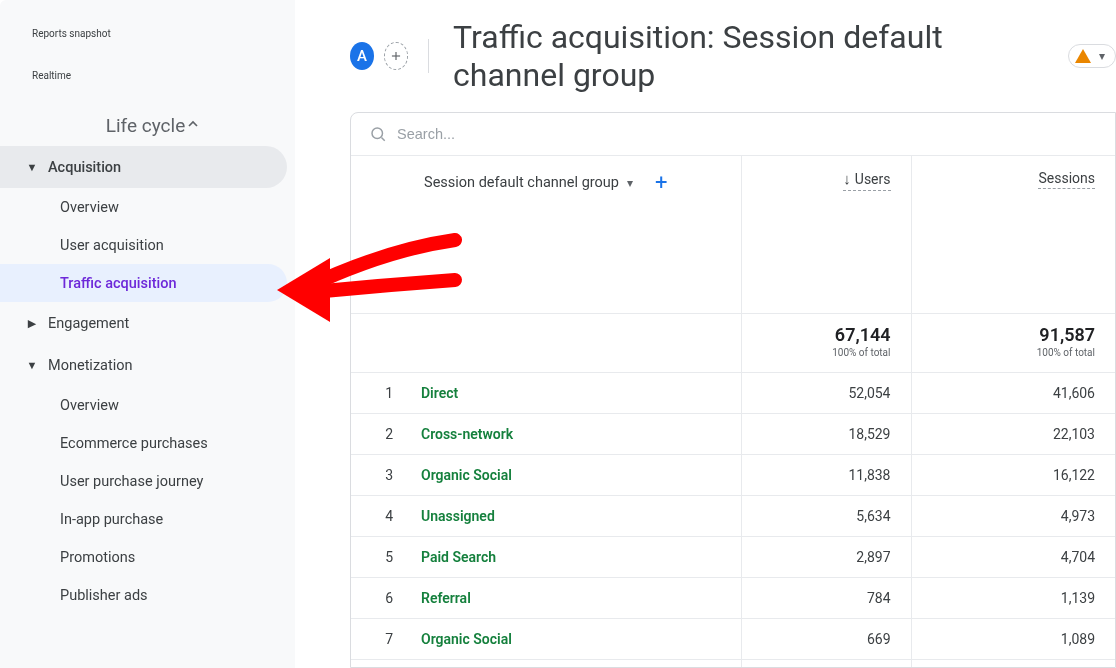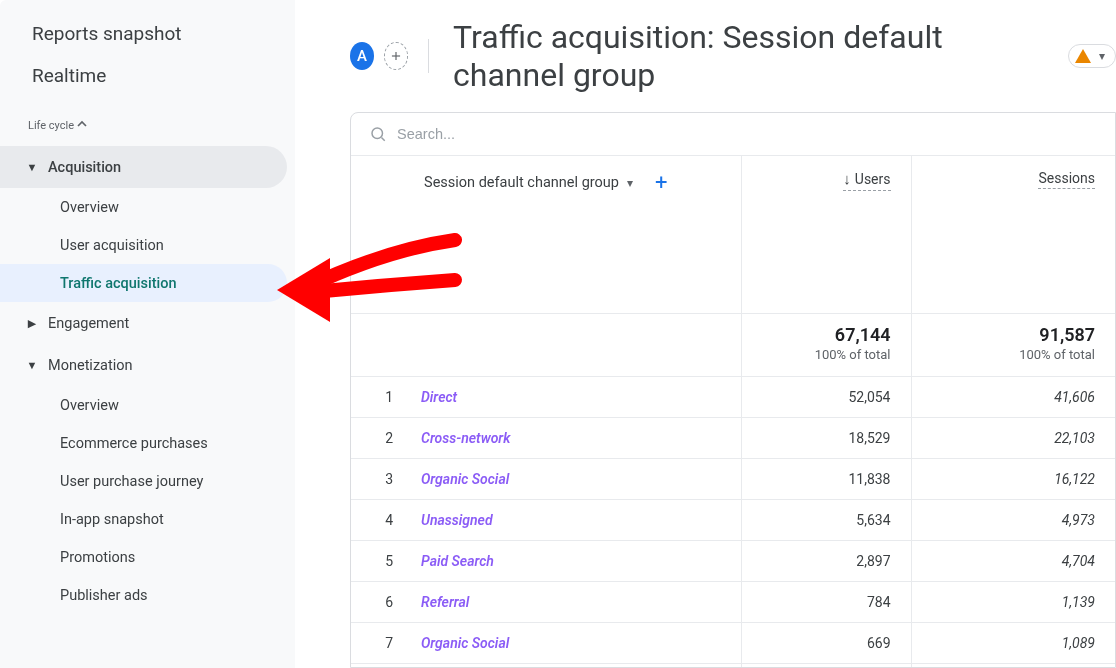--- a/index.html
+++ b/index.html
@@ -20,31 +20,31 @@
       border-radius: 6px 0 0 0;
       flex-shrink: 0;
     }
     .side-item {
       display: flex;
       align-items: center;
       height: 42px;
       padding: 0 16px 0 32px;
       cursor: pointer;
       color: #3c4043;
-      font-size: 19px;
+      font-size: 10px;
     }
     .side-item.top { font-weight: 400; padding-left: 32px; }
     .side-section-header {
       display: flex;
       align-items: center;
-      justify-content: flex-start;
+      justify-content: center;
       height: 42px;
       padding: 0 16px 0 28px;
       color: #5f6368;
-      font-size: 11px;
+      font-size: 19px;
       cursor: pointer;
       margin-top: 8px;
     }
     .side-section-header .chev { color: #5f6368; }
     .side-expandable {
       display: flex;
       align-items: center;
       height: 42px;
       padding: 0 8px 0 22px;
       font-size: 14.5px;
@@ -71,21 +71,21 @@
       height: 38px;
       padding-left: 60px;
       font-size: 14.5px;
       cursor: pointer;
       color: #3c4043;
       border-radius: 0 24px 24px 0;
       margin-right: 8px;
     }
     .side-sub.selected {
       background: #e8f0fe;
-      color: #0f766e;
+      color: #6d28d9;
       font-weight: 500;
     }
     .main {
       flex: 1;
       display: flex;
       flex-direction: column;
       margin-left: 55px;
       position: relative;
     }
     .titlebar {
@@ -201,31 +201,31 @@
     .users-col { width: 170px; }
     .sessions-col { width: 204px; }
     .totals-row td {
       padding: 10px 20px 14px 20px;
       border-right: 1px solid #e8eaed;
       border-top: 1px solid #e8eaed;
       vertical-align: top;
     }
     .totals-row td:last-child { border-right: none; }
     .totals-row .big { font-size: 18px; font-weight: 600; color: #202124; display: block; }
-    .totals-row .sub { font-size: 13px; color: #5f6368; display: block; margin-top: 2px; }
+    .totals-row .sub { font-size: 10px; color: #5f6368; display: block; margin-top: 2px; }
     tbody.data tr { border-top: 1px solid #e8eaed; }
     tbody.data td {
       padding: 12px 20px;
       border-right: 1px solid #e8eaed;
       font-size: 14px;
       color: #3c4043;
     }
-    tbody.data td:last-child { border-right: none; font-style: italic; }
+    tbody.data td:last-child { border-right: none; }
     tbody.data td.idx { text-align: right; width: 50px; padding-right: 8px; border-right: none; }
-    tbody.data td.name { text-align: left; font-weight: 600; color: #8b5cf6; font-style: italic; }
+    tbody.data td.name { text-align: left; font-weight: 600; color: #15803d; }
     .search-icon-svg { width: 18px; height: 18px; }
     .arrow-annotation {
       position: absolute;
       left: -75px;
       top: 200px;
       pointer-events: none;
       z-index: 100;
     }
   </style>
 </head>
@@ -256,21 +256,21 @@
         <span class="tri">▶</span>
         <span>Engagement</span>
       </div>
       <div class="side-expandable">
         <span class="tri">▼</span>
         <span>Monetization</span>
       </div>
       <div class="side-sub">Overview</div>
       <div class="side-sub">Ecommerce purchases</div>
       <div class="side-sub">User purchase journey</div>
-      <div class="side-sub">In-app snapshot</div>
+      <div class="side-sub">In-app purchase</div>
       <div class="side-sub">Promotions</div>
       <div class="side-sub">Publisher ads</div>
     </div>
 </nav>
 
 <main class="main">
 
   <svg class="arrow-annotation" width="200" height="140" viewBox="0 0 200 140">
     <path d="M 180 40 Q 110 50 30 88" stroke="#ff0000" stroke-width="14" fill="none" stroke-linecap="round"></path>
     <path d="M 180 80 Q 110 85 38 92" stroke="#ff0000" stroke-width="14" fill="none" stroke-linecap="round"></path>

